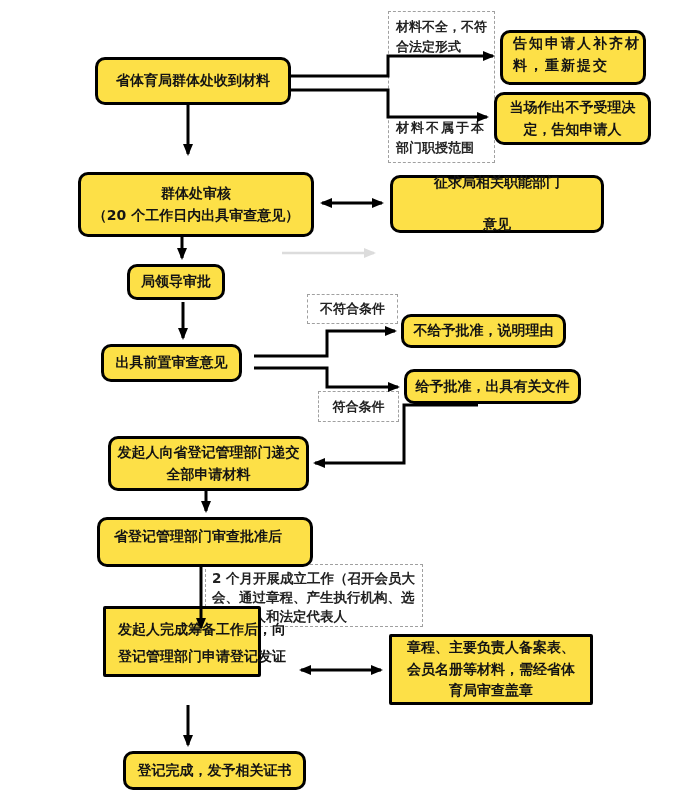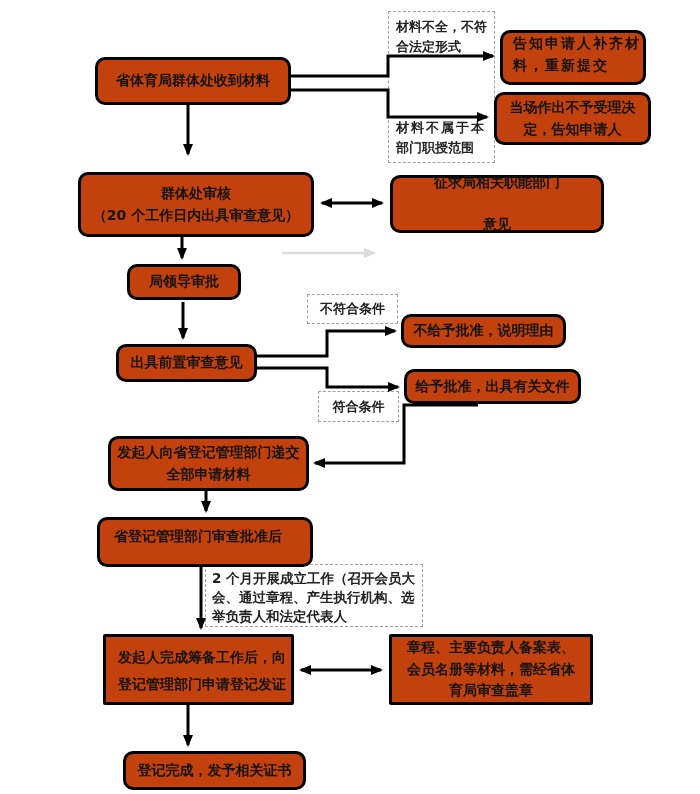--- a/index.html
+++ b/index.html
@@ -2,21 +2,21 @@
 <html><head>
 <meta charset="utf-8">
 <style>
   html,body{margin:0;padding:0;background:#fff;}
   .canvas{
     position:relative;width:700px;height:794px;background:#ffffff;
     font-family:"DejaVu Sans","Liberation Sans",sans-serif;
     color:#141414;overflow:hidden;
   }
   .node{
-    position:absolute;box-sizing:border-box;background:#c2410c;
+    position:absolute;box-sizing:border-box;background:#fde047;
     border:3px solid #000;border-radius:10px;
     display:flex;flex-direction:column;align-items:center;justify-content:center;
     text-align:center;font-weight:bold;font-size:14px;line-height:1.55;color:#141414;
     z-index:1;
   }
   .sq{border-radius:2px;}
   .dashed{
     position:absolute;box-sizing:border-box;background:transparent;
     border:1px dashed #a0a0a0;border-radius:0;
     display:flex;flex-direction:column;align-items:center;justify-content:center;
@@ -73,46 +73,46 @@
   <div class="node" style="left:78px;top:172px;width:236px;height:65px;">
     <span class="ln">群体处审核</span>
     <span class="ln">（20 个工作日内出具审查意见）</span>
   </div>
 
   <div class="node" style="left:390px;top:175px;width:214px;height:58px;gap:20px;">
     <span class="ln">征求局相关职能部门</span>
     <span class="ln">意见</span>
   </div>
 
-  <div class="node" style="left:127px;top:264px;width:114px;height:36px;">
+  <div class="node" style="left:127px;top:264px;width:98px;height:36px;">
     <span class="ln">局领导审批</span>
   </div>
 
-  <div class="node" style="left:116px;top:344px;width:141px;height:38px;">
+  <div class="node" style="left:101px;top:344px;width:141px;height:38px;">
     <span class="ln">出具前置审查意见</span>
   </div>
 
   <div class="node" style="left:401px;top:314px;width:165px;height:34px;">
     <span class="ln">不给予批准，说明理由</span>
   </div>
 
   <div class="node" style="left:404px;top:369px;width:177px;height:35px;">
     <span class="ln">给予批准，出具有关文件</span>
   </div>
 
   <div class="node" style="left:108px;top:436px;width:201px;height:55px;">
     <span class="ln">发起人向省登记管理部门递交</span>
     <span class="ln">全部申请材料</span>
   </div>
 
   <div class="node left" style="left:97px;top:517px;width:216px;height:50px;padding:6px 0 14px 14px;">
     <span class="ln">省登记管理部门审查批准后</span>
   </div>
 
-  <div class="node sq left" style="left:103px;top:634px;width:191px;height:71px;padding:7px 0 0 12px;line-height:1.9;">
+  <div class="node sq left" style="left:103px;top:606px;width:158px;height:71px;padding:7px 0 0 12px;line-height:1.9;">
     <span class="ln">发起人完成筹备工作后，向</span>
     <span class="ln">登记管理部门申请登记发证</span>
   </div>
 
   <div class="node sq" style="left:389px;top:634px;width:204px;height:71px;line-height:1.55;">
     <span class="ln">章程、主要负责人备案表、</span>
     <span class="ln">会员名册等材料，需经省体</span>
     <span class="ln">育局审查盖章</span>
   </div>
 

